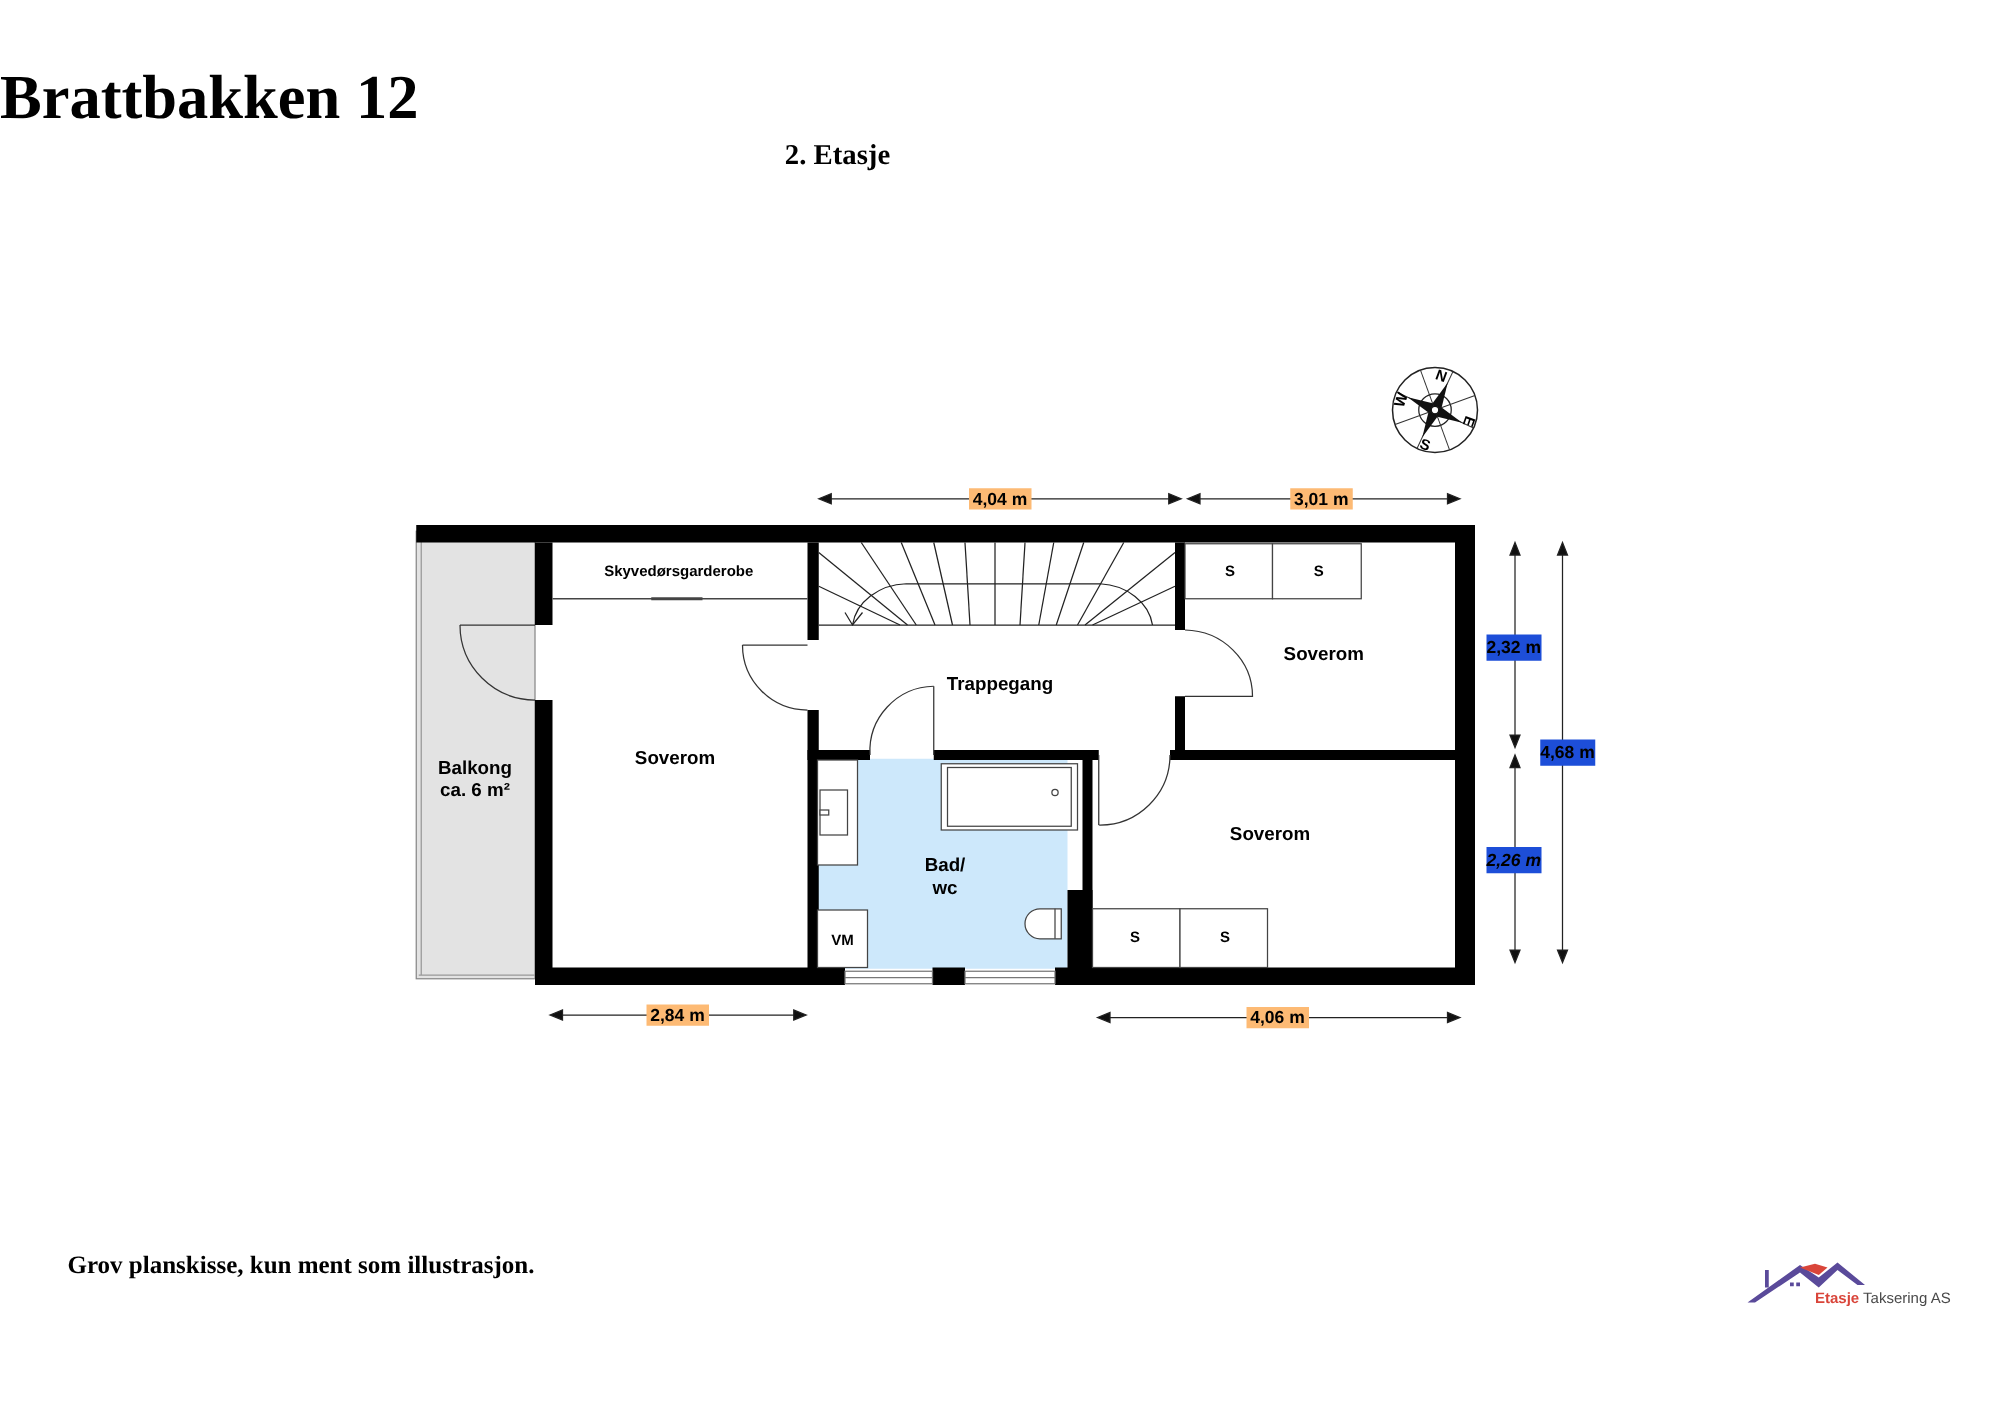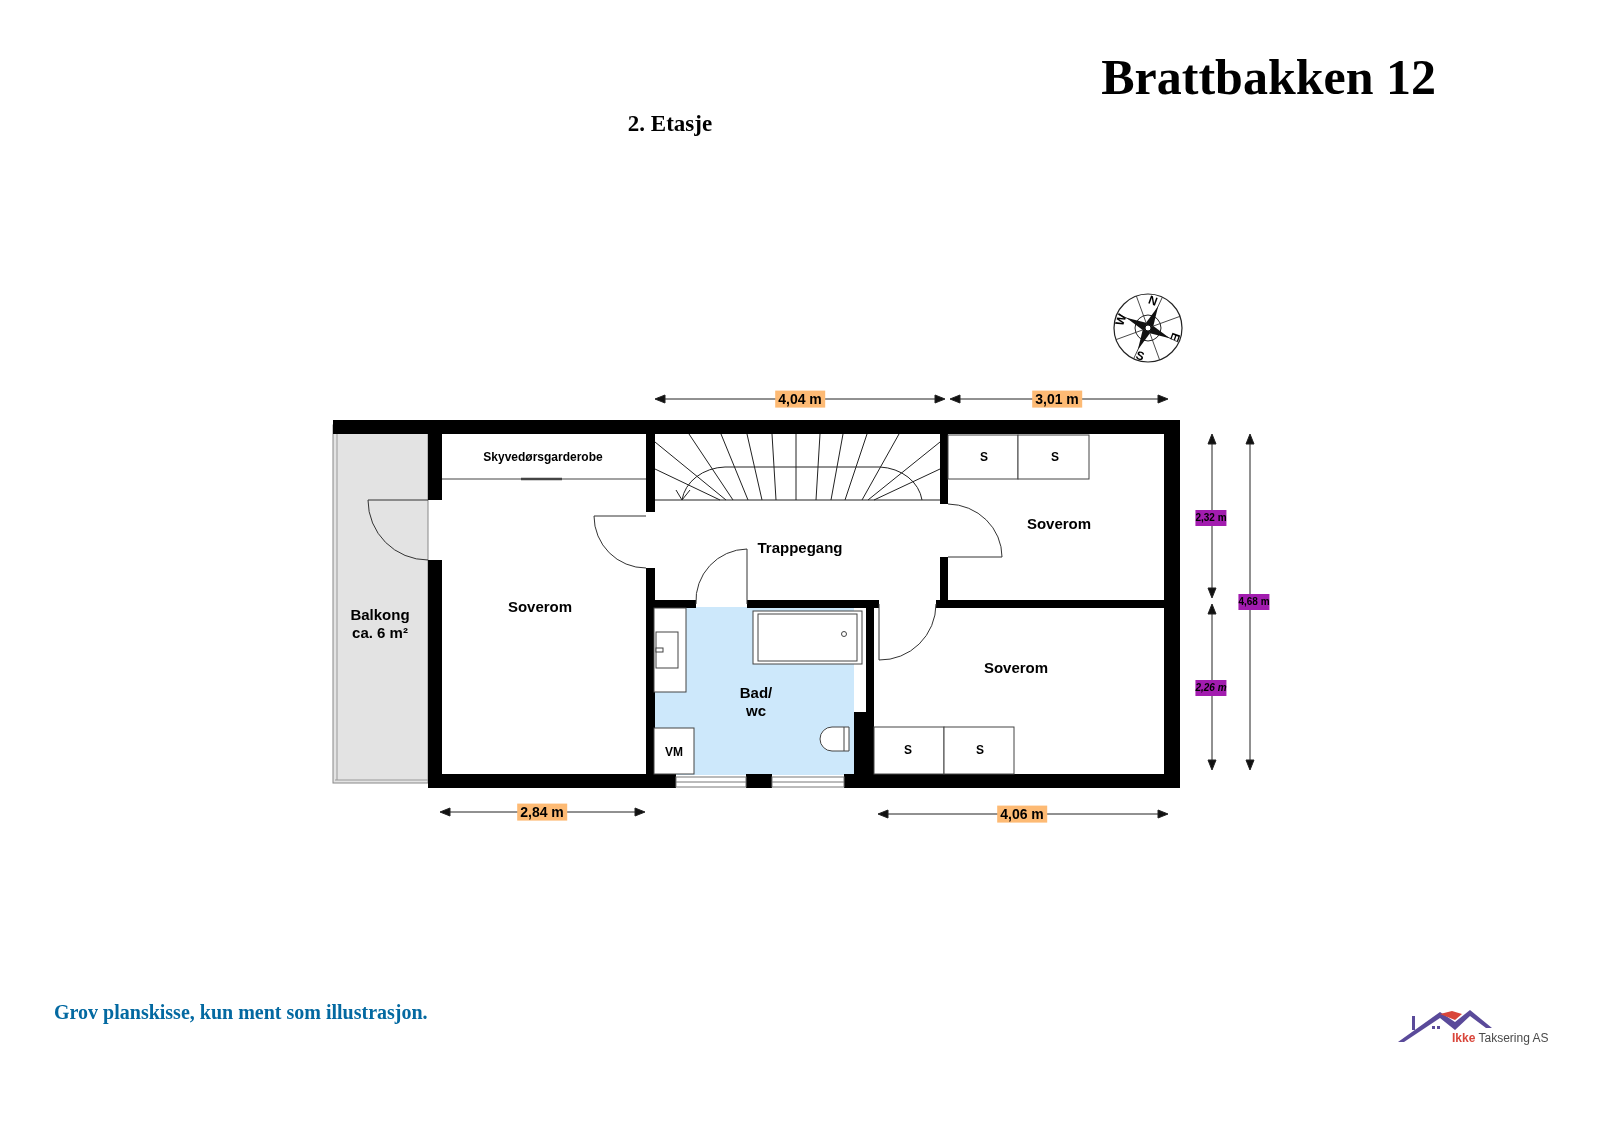--- a/index.html
+++ b/index.html
@@ -1,28 +1,28 @@
 <!DOCTYPE html>
 <html><head>
 <meta charset="utf-8">
 <style>
   html, body { margin: 0; padding: 0; background: #ffffff; }
   body { width: 1600px; height: 1131px; position: relative; overflow: hidden; }
-  .title { position: absolute; left: 0; width: 1436px; text-align: right; top: 52px;
+  .title { position: absolute; left: 0; width: 1436px; text-align: left; top: 52px;
     font-family: "Liberation Serif", serif; font-weight: bold; font-size: 50px; color: #000; line-height: 1; }
   .subtitle { position: absolute; left: 0; width: 1340px; text-align: center; top: 112px;
     font-family: "Liberation Serif", serif; font-weight: bold; font-size: 23px; color: #000; line-height: 1; }
   .plan { position: absolute; left: 0; top: 0; }
   .lbl { position: absolute; font-family: "Liberation Sans", sans-serif; font-weight: bold; color: #000; text-align: center; white-space: nowrap; transform: translate(-50%, -50%); line-height: 1.2; }
   .lbl.room { font-size: 15px; }
   .lbl.small { font-size: 12px; }
   .lbl.dim { font-size: 14px; background: #fdba74; padding: 0 3px; }
-  .lbl.dimv { font-size: 10px; background: #a21caf; padding: 2px 0; }
+  .lbl.dimv { font-size: 14px; background: #1d4ed8; padding: 2px 0; }
   .disclaimer { position: absolute; left: 54px; top: 1000px; font-family: "Liberation Serif", serif;
-    font-weight: bold; font-size: 20px; line-height: 25px; color: #0369a1; }
+    font-weight: bold; font-size: 20px; line-height: 25px; color: #000000; }
   .logo-text { position: absolute; left: 1452px; top: 1031px; font-family: "Liberation Sans", sans-serif; font-size: 12px; color: #4a4a4a; white-space: nowrap; }
   .logo-text b { color: #d9453a; font-weight: bold; }
 </style>
 </head>
 <body>
 
 <div class="title">Brattbakken 12</div>
 <div class="subtitle">2. Etasje</div>
 
 <svg class="plan" width="1600" height="1131" viewBox="0 0 1600 1131">
@@ -216,13 +216,13 @@
 <div class="lbl dim" style="left:1057px;top:399px;">3,01 m</div>
 <div class="lbl dim" style="left:542px;top:812px;">2,84 m</div>
 <div class="lbl dim" style="left:1022px;top:814px;">4,06 m</div>
 <div class="lbl dimv" style="left:1211px;top:518px;">2,32 m</div>
 <div class="lbl dimv" style="left:1211px;top:688px;font-style:italic;">2,26 m</div>
 <div class="lbl dimv" style="left:1254px;top:602px;">4,68 m</div>
 
 <div class="disclaimer">
   <div>Grov planskisse, kun ment som illustrasjon.</div>
 </div>
-<div class="logo-text"><b>Ikke</b><span> Taksering AS</span></div>
+<div class="logo-text"><b>Etasje</b><span> Taksering AS</span></div>
 
 </body></html>

